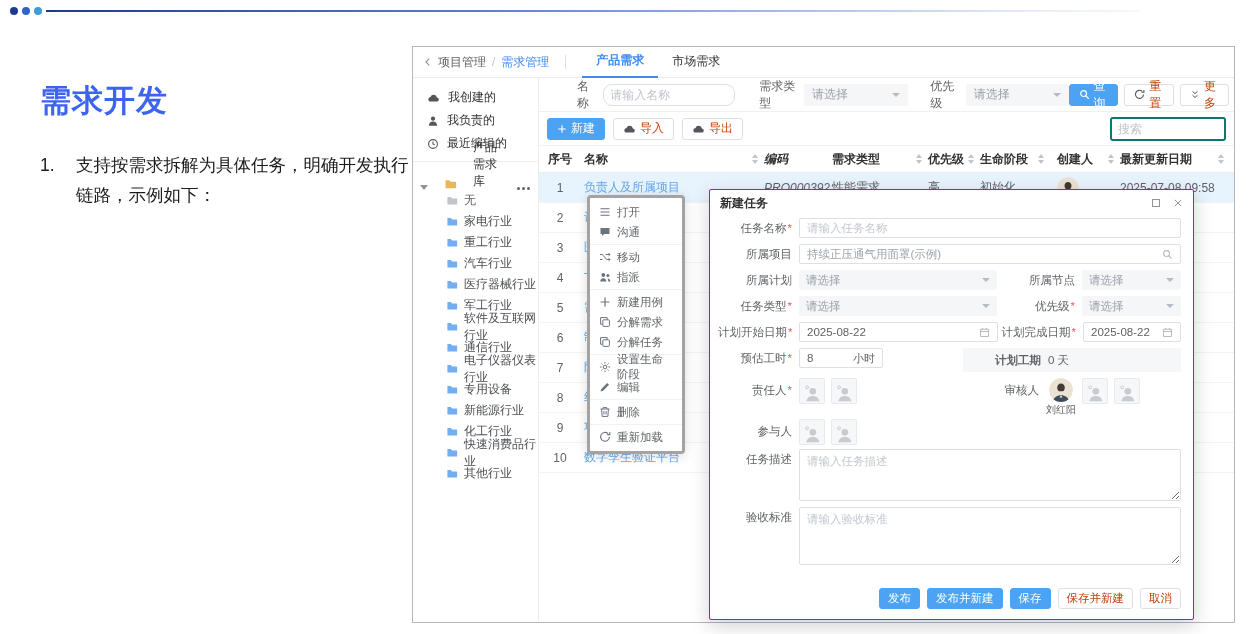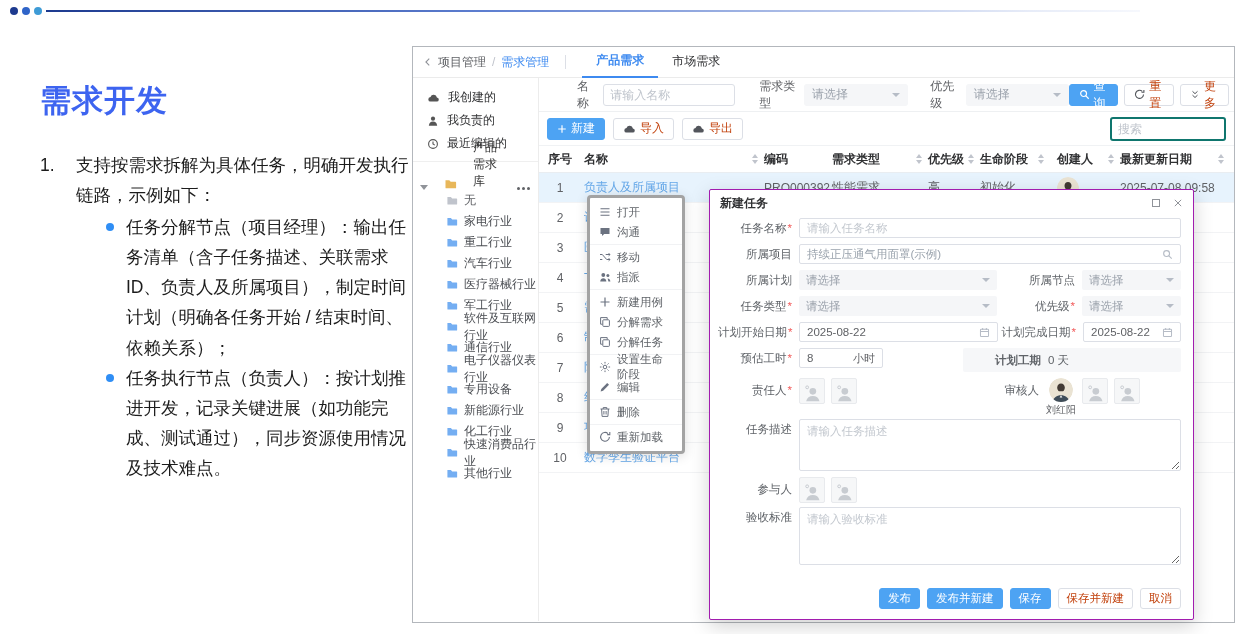--- a/index.html
+++ b/index.html
@@ -37,38 +37,38 @@
   .t-root{height:22px;display:flex;align-items:flex-end;padding-left:7px;gap:16px;cursor:pointer;}
   .t-item{height:21px;display:flex;align-items:center;padding-left:33px;gap:6px;color:#4a4d52;cursor:pointer;}
   .t-item.gray{color:#606266;}
   .caret{width:0;height:0;border-left:4px solid transparent;border-right:4px solid transparent;border-top:5px solid #909399;}
   .more-dots{margin-left:auto;margin-right:8px;color:#606266;font-weight:bold;letter-spacing:1px;display:flex;gap:2px;}
   .more-dots i{width:3px;height:3px;border-radius:50%;background:#606266;display:block;}
   
   .main{flex:1;position:relative;}
   .fbar{height:33px;display:flex;align-items:center;border-bottom:1px solid #eef0f2;}
   .flabel{color:#606266;margin-right:8px;}
-  .f-input{width:118px;height:20px;border:1px solid #dcdfe6;border-radius:3px;padding:0 6px;font-size:12px;color:#333;}
+  .f-input{width:118px;height:20px;border:1px solid #dcdfe6;border-radius:9px;padding:0 6px;font-size:12px;color:#333;}
   .f-input::placeholder{color:#bfc4cc;}
   .fsel{width:116px;height:22px;background:#f5f6f8;border-radius:3px;display:flex;align-items:center;padding:0 8px;color:#9aa1ab;position:relative;cursor:pointer;}
   .fsel:after{content:"";position:absolute;right:8px;top:9px;border-left:4px solid transparent;border-right:4px solid transparent;border-top:4px solid #b6bcc6;}
   .btn{height:22px;border-radius:3px;display:inline-flex;align-items:center;justify-content:center;gap:4px;font-size:12px;cursor:pointer;box-sizing:border-box;padding:0 9px;}
   .btn.blue{background:#4da3f3;color:#fff;border:1px solid #4da3f3;}
   .btn.plain{background:#fff;color:#c2410c;border:1px solid #dcdfe6;}
   .tbar{height:33px;display:flex;align-items:center;padding:0 8px;gap:8px;}
   .srch{margin-left:auto;width:100px;height:20px;border:2px solid #0f766e;border-radius:3px;padding:0 6px;font-size:12px;}
   .srch::placeholder{color:#bfc4cc;}
   
   .thead{height:26px;display:flex;align-items:center;border-top:1px solid #f0f2f4;border-bottom:1px solid #e9edf1;font-weight:bold;color:#303133;}
   .trow{height:29px;display:flex;align-items:center;border-bottom:1px solid #f2f3f5;color:#606266;}
   .trow.hl{background:#e7f3fd;}
   .c{display:flex;align-items:center;box-sizing:border-box;padding:0 3px;}
   .c-no{width:42px;justify-content:center;}
   .c-name{width:180px;}
-  .c-code{width:68px;}
+  .c-code{width:68px;font-style:italic;}
   .c-type{width:96px;}
   .c-pri{width:52px;}
   .c-stage{width:70px;}
   .c-own{width:70px;justify-content:flex-start;padding-left:10px;}
   .c-date{width:110px;}
   .hcell{justify-content:space-between;}
   .sort{display:flex;flex-direction:column;gap:2px;margin-left:4px;}
   .sort i{display:block;width:0;height:0;border-left:3.5px solid transparent;border-right:3.5px solid transparent;}
   .sort .up{border-bottom:4px solid #c0c4cc;}
   .sort .dn{border-top:4px solid #c0c4cc;}
@@ -114,30 +114,20 @@
   <i style="background:#3e9bd6"></i>
 </div>
 <div class="abs topline"></div>
 
 <div class="abs slide-title">需求开发</div>
 <div class="abs slide-list">
   <div class="li-row">
     <div class="li-num">1.</div>
     <div class="li-body">支持按需求拆解为具体任务，明确开发执行链路，示例如下：</div>
   </div>
-  <div class="bullets">
-    <div class="b-row">
-      <span class="b-dot"></span>
-      <div class="b-text">任务分解节点（项目经理）：输出任务清单（含子任务描述、关联需求 ID、负责人及所属项目），制定时间计划（明确各任务开始 / 结束时间、依赖关系）；</div>
-    </div>
-    <div class="b-row">
-      <span class="b-dot"></span>
-      <div class="b-text">任务执行节点（负责人）：按计划推进开发，记录关键进展（如功能完成、测试通过），同步资源使用情况及技术难点。</div>
-    </div>
-  </div>
 </div>
 
 <div class="abs panel">
 
   <div class="hdr">
     <span class="crumb-back">
       <svg class="ic" width="10" height="10" viewBox="0 0 12 12">
           <path d="M7.5 2L3.5 6l4 4" fill="none" stroke="#909399" stroke-width="1.3"></path>
         </svg>
     </span>
@@ -654,44 +644,44 @@
             <span class="phav">
                 <svg width="20" height="20" viewBox="0 0 24 24">
                   <circle cx="6.2" cy="5.2" r="1.7" fill="none" stroke="#c8ccd1" stroke-width="1.2"></circle>
                   <circle cx="13" cy="10" r="4" fill="#c8ccd1"></circle>
                   <path d="M5 21.8c.9-4.2 3.9-6.3 8-6.3s7.1 2.1 8 6.3z" fill="#c8ccd1"></path>
                 </svg>
               </span>
           </span>
         </span>
       </div>
-      <div class="frow">
-        <span class="flab">任务描述</span>
-        <textarea class="ta" placeholder="请输入任务描述" style=""></textarea>
-      </div>
       <div class="frow" style="margin-bottom:4px">
         <span class="flab" style="line-height:24px">参与人</span>
         <span style="display:flex">
           <span class="phav">
               <svg width="20" height="20" viewBox="0 0 24 24">
                 <circle cx="6.2" cy="5.2" r="1.7" fill="none" stroke="#c8ccd1" stroke-width="1.2"></circle>
                 <circle cx="13" cy="10" r="4" fill="#c8ccd1"></circle>
                 <path d="M5 21.8c.9-4.2 3.9-6.3 8-6.3s7.1 2.1 8 6.3z" fill="#c8ccd1"></path>
               </svg>
             </span>
           <span class="phav">
               <svg width="20" height="20" viewBox="0 0 24 24">
                 <circle cx="6.2" cy="5.2" r="1.7" fill="none" stroke="#c8ccd1" stroke-width="1.2"></circle>
                 <circle cx="13" cy="10" r="4" fill="#c8ccd1"></circle>
                 <path d="M5 21.8c.9-4.2 3.9-6.3 8-6.3s7.1 2.1 8 6.3z" fill="#c8ccd1"></path>
               </svg>
             </span>
         </span>
       </div>
       <div class="frow">
+        <span class="flab">任务描述</span>
+        <textarea class="ta" placeholder="请输入任务描述" style=""></textarea>
+      </div>
+      <div class="frow">
         <span class="flab">验收标准</span>
         <textarea class="ta" style="height: 58px;" placeholder="请输入验收标准"></textarea>
       </div>
     </div>
     <div class="m-foot">
       <span class="btn blue">发布</span>
       <span class="btn blue">发布并新建</span>
       <span class="btn blue">保存</span>
       <span class="btn plain">保存并新建</span>
       <span class="btn plain">取消</span>

